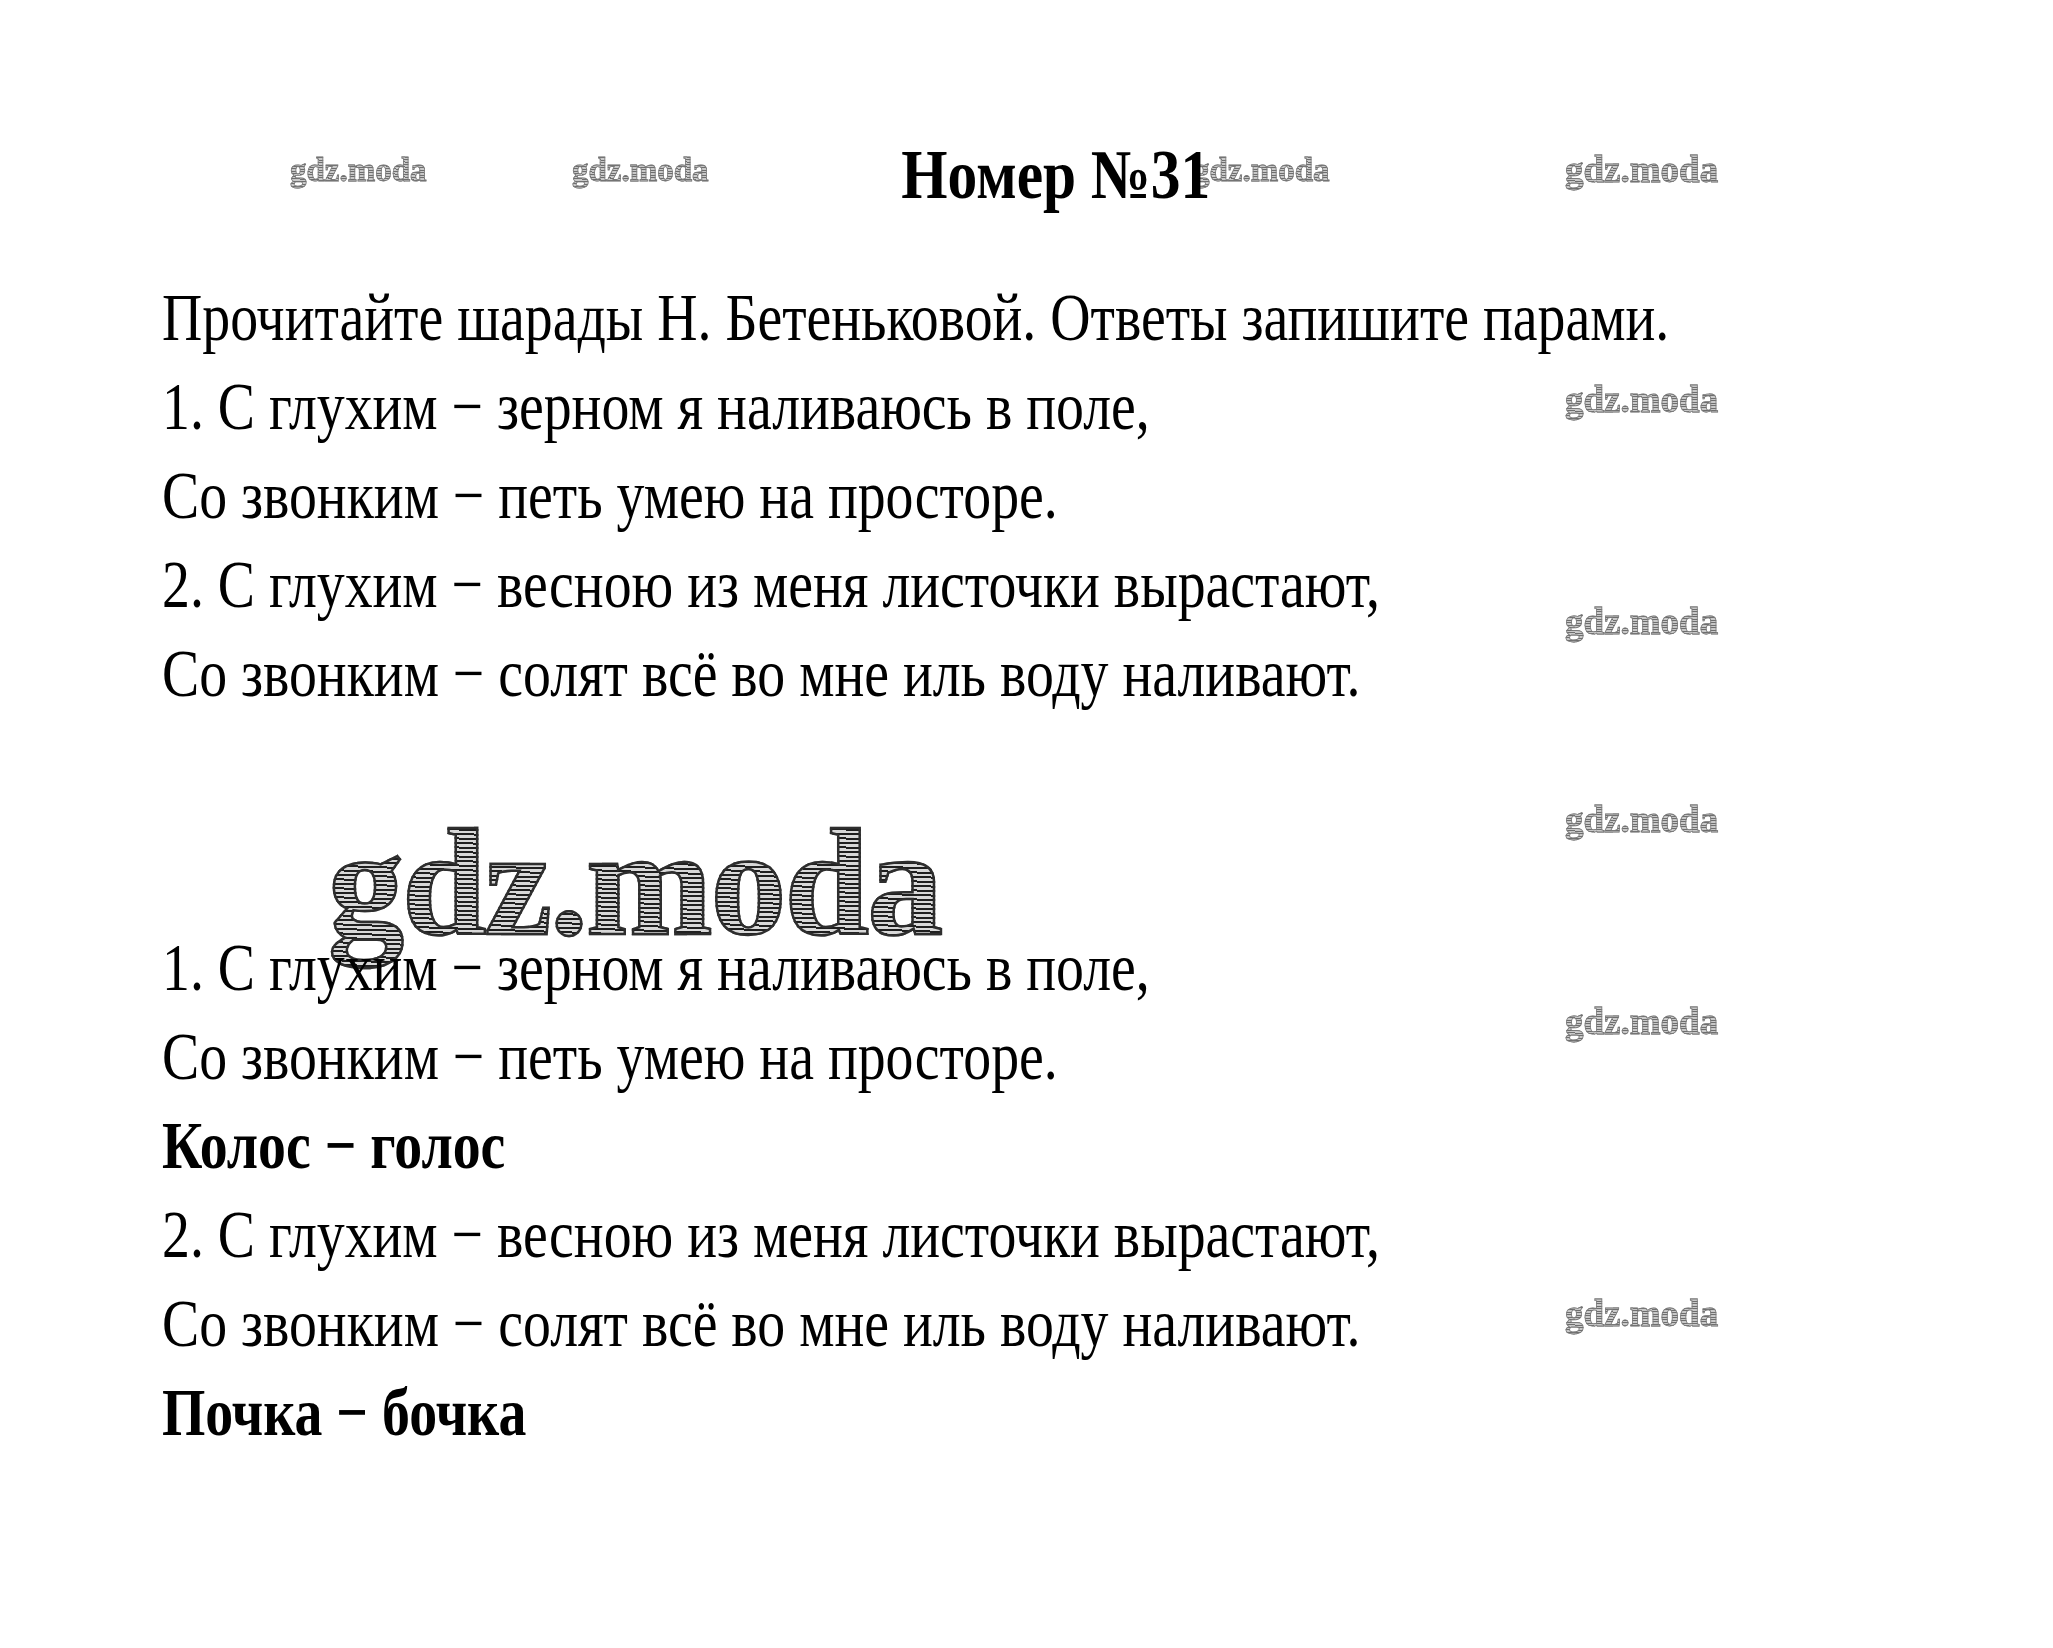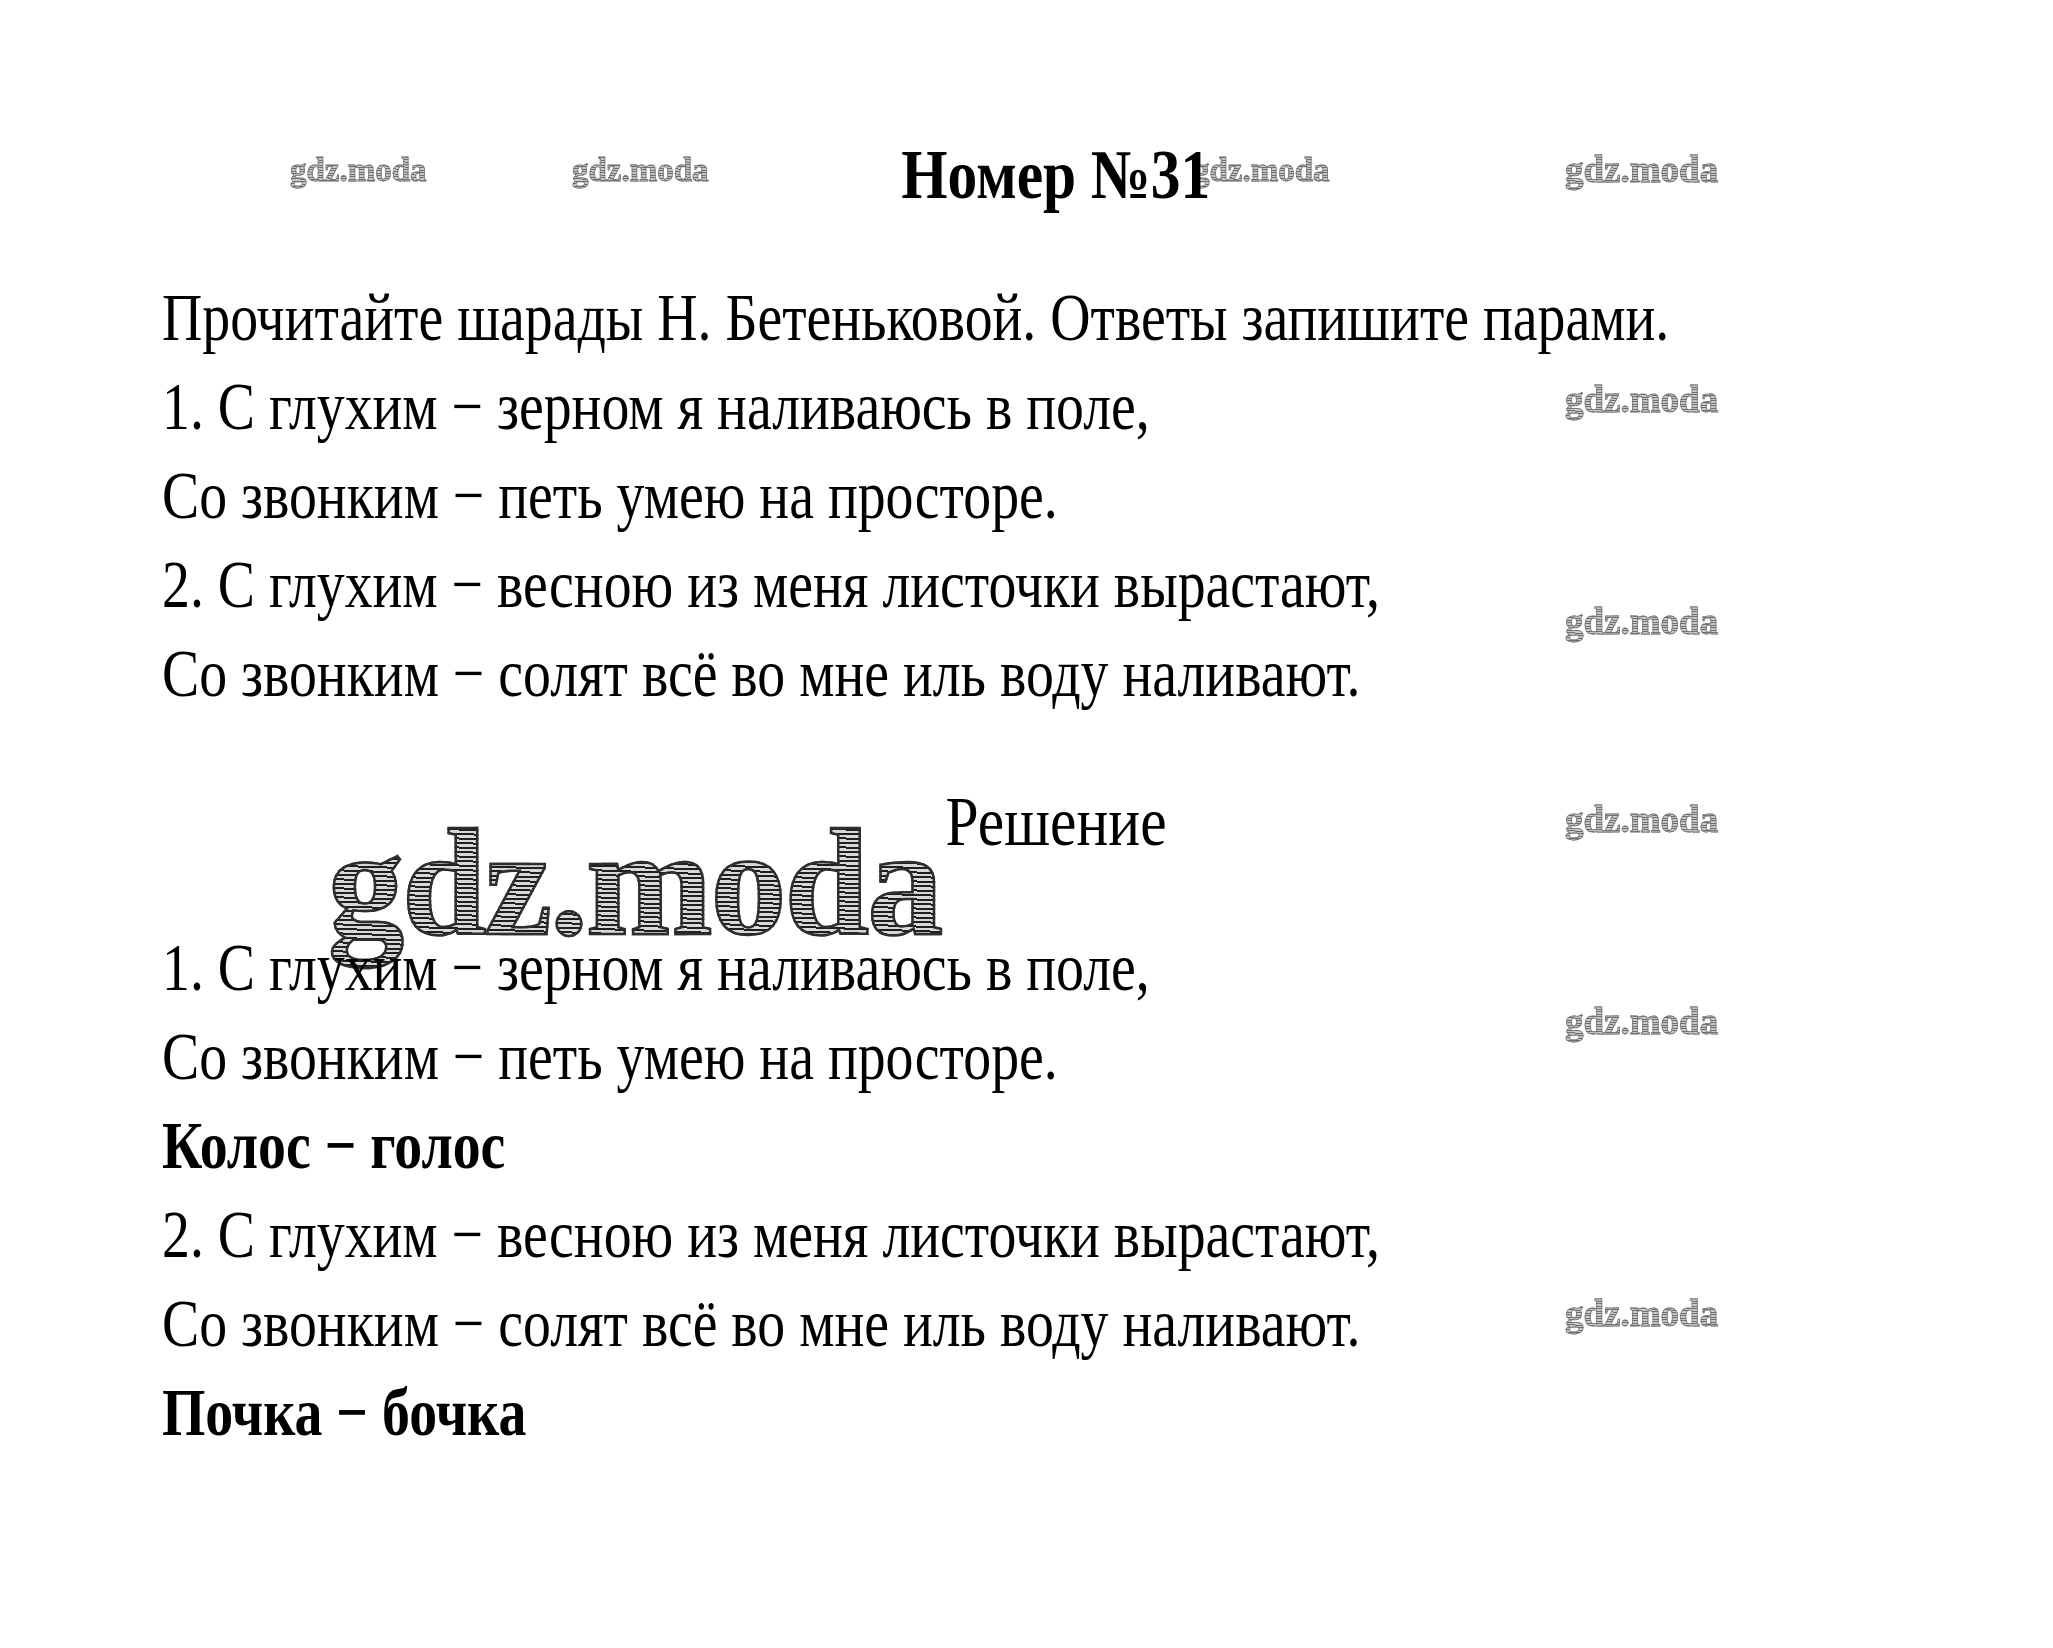--- a/index.html
+++ b/index.html
@@ -100,23 +100,20 @@
   <div class="centerline" style="top:135px;font-weight:bold;">
     <span class="cond">Номер №31</span>
   </div>
 
   <div class="line" style="top:280px;">Прочитайте шарады Н. Бетеньковой. Ответы запишите парами.</div>
   <div class="line" style="top:369px;">1. С глухим − зерном я наливаюсь в поле,</div>
   <div class="line" style="top:458px;">Со звонким − петь умею на просторе.</div>
   <div class="line" style="top:547px;">2. С глухим − весною из меня листочки вырастают,</div>
   <div class="line" style="top:636px;">Со звонким − солят всё во мне иль воду наливают.</div>
 
-  <div class="centerline" style="top:782px;">
-    <span class="cond">Решение</span>
-  </div>
 
   <div class="wm-big" style="left:328px; top:796px;">gdz.moda</div>
 
   <div class="line" style="top:930px;">1. С глухим − зерном я наливаюсь в поле,</div>
   <div class="line" style="top:1019px;">Со звонким − петь умею на просторе.</div>
   <div class="line bold" style="top:1108px;">Колос − голос</div>
   <div class="line" style="top:1197px;">2. С глухим − весною из меня листочки вырастают,</div>
   <div class="line" style="top:1286px;">Со звонким − солят всё во мне иль воду наливают.</div>
   <div class="line bold" style="top:1375px;">Почка − бочка</div>
 

